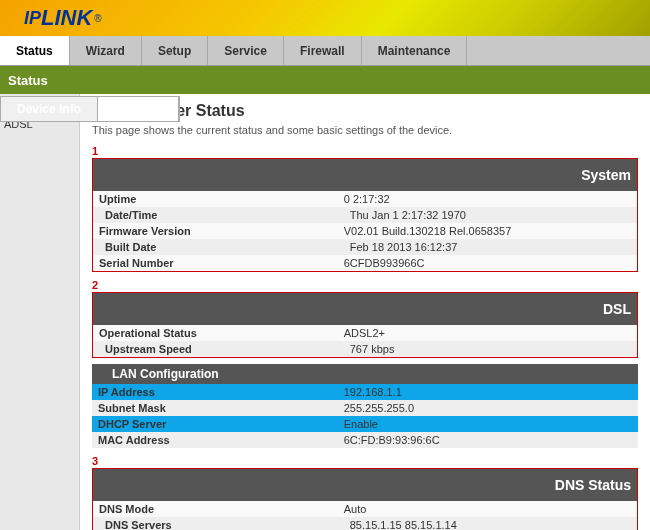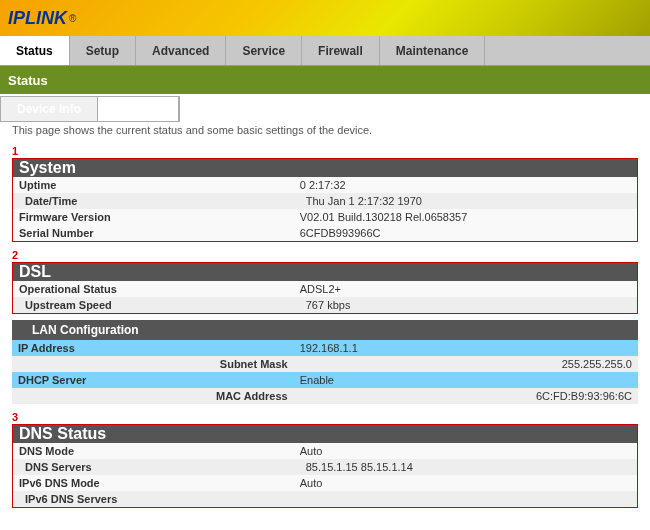--- a/index.html
+++ b/index.html
@@ -17,20 +17,21 @@
       background: linear-gradient(135deg, #f5a200 0%, #f5c800 40%, #e8e800 60%, #c8c800 80%, #a0a000 100%);
       height: 36px;
       display: flex;
       align-items: center;
       padding: 4px 8px;
       position: relative;
     }
     .logo {
       display: flex;
       align-items: center;
+      margin-left: 16px;
     }
     .logo-text {
       font-size: 18px;
       font-weight: bold;
       color: #003399;
       font-style: italic;
     }
     .logo-sub {
       font-size: 10px;
       color: #003399;
@@ -145,23 +146,23 @@
     .info-table {
       width: 100%;
       border-collapse: collapse;
       margin-bottom: 6px;
       border: 1px solid #c00;
     }
     .info-table th.section-header {
       background: #555;
       color: white;
       font-weight: bold;
-      font-size: 16px;
-      padding: 0 6px;
-      text-align: left;
+      font-size: 14px;
+      padding: 8px 6px;
+      text-align: right;
     }
     .info-table tr.odd td {
       background: #f9f9f9;
     }
     .info-table tr.even td {
       background: #eeeeee;
       padding-left: 12px;
     }
     .info-table td {
       padding: 2px 6px;
@@ -180,25 +181,24 @@
     }
     .lan-table th.section-header {
       background: #555;
       color: white;
       font-weight: bold;
       font-size: 12px;
       padding: 3px 20px;
       text-align: left;
     }
     .lan-table tr.odd td {
-      background: #7dd3fc;
+      background: #0ea5e9;
     }
     .lan-table tr.even td {
       background: #eeeeee;
-      text-align: right;
     }
     .lan-table td {
       padding: 2px 6px;
       font-size: 11px;
       color: #333;
     }
     .lan-table td:first-child {
       font-weight: bold;
       width: 45%;
     }
@@ -214,44 +214,48 @@
       font-size: 11px;
       margin-right: 2px;
     }
   </style>
 </head>
 <body>
 
 <div class="header">
   <div class="logo">
     <span class="logo-text">IP</span>
-    <span style="color:#003399;font-size:18px;font-weight:bold;font-style:italic;">LINK</span>
+    <span style="color:#003399;font-size:22px;font-weight:bold;font-style:italic;">LINK</span>
     <span class="logo-sub">®</span>
   </div>
 </div>
 
 <div class="nav-bar">
   <div class="nav-item active">Status</div>
+  <div class="nav-item">Wizard</div>
   <div class="nav-item">Setup</div>
-  <div class="nav-item">Advanced</div>
   <div class="nav-item">Service</div>
   <div class="nav-item">Firewall</div>
   <div class="nav-item">Maintenance</div>
 </div>
 
 <div class="status-bar">
   <span class="status-label">Status</span>
   <div class="sub-nav">
     <div class="sub-nav-item active">Device Info</div>
     <div class="sub-nav-item">Statistics</div>
   </div>
 </div>
 
 <div class="main-layout">
 
+  <div class="sidebar">
+    <div class="sidebar-item active">Device Info</div>
+    <div class="sidebar-item">ADSL</div>
+  </div>
 
   <div class="content">
     <div class="page-title">ADSL Router Status</div>
     <div class="page-desc">This page shows the current status and some basic settings of the device.</div>
 
     <div class="section-wrapper">
       <span class="num-badge">1</span>
       <table class="info-table">
         <tbody>
             <tr>
@@ -262,20 +266,24 @@
           <td>0 2:17:32</td>
         </tr>
         <tr class="even">
           <td>Date/Time</td>
           <td>Thu Jan 1 2:17:32 1970</td>
         </tr>
         <tr class="odd">
           <td>Firmware Version</td>
           <td>V02.01 Build.130218 Rel.0658357</td>
         </tr>
+        <tr class="even">
+          <td>Built Date</td>
+          <td>Feb 18 2013 16:12:37</td>
+        </tr>
         <tr class="odd">
           <td>Serial Number</td>
           <td>6CFDB993966C</td>
         </tr>
       </tbody>
         </table>
     </div>
 
     <div class="section-wrapper">
       <span class="num-badge">2</span>

